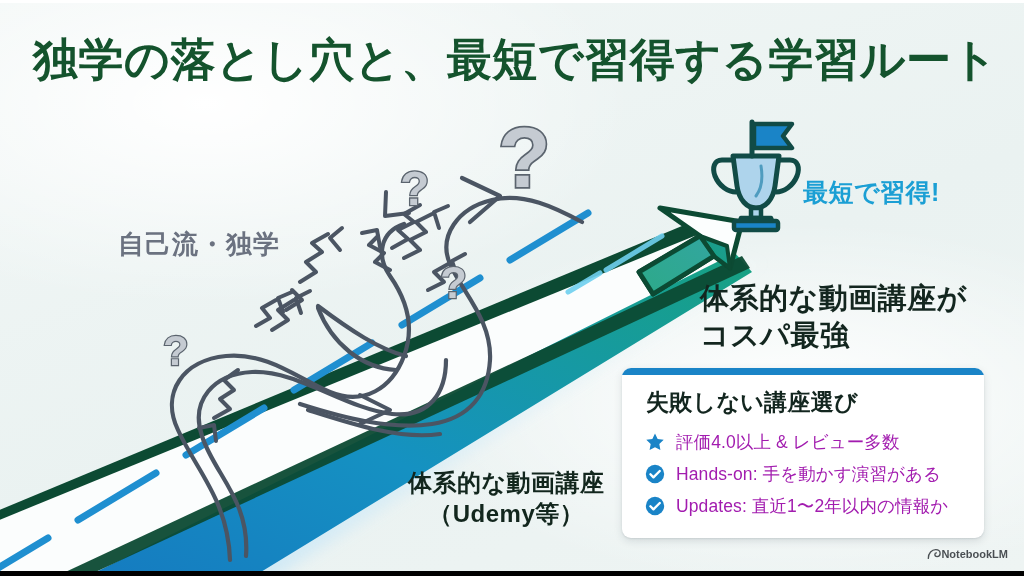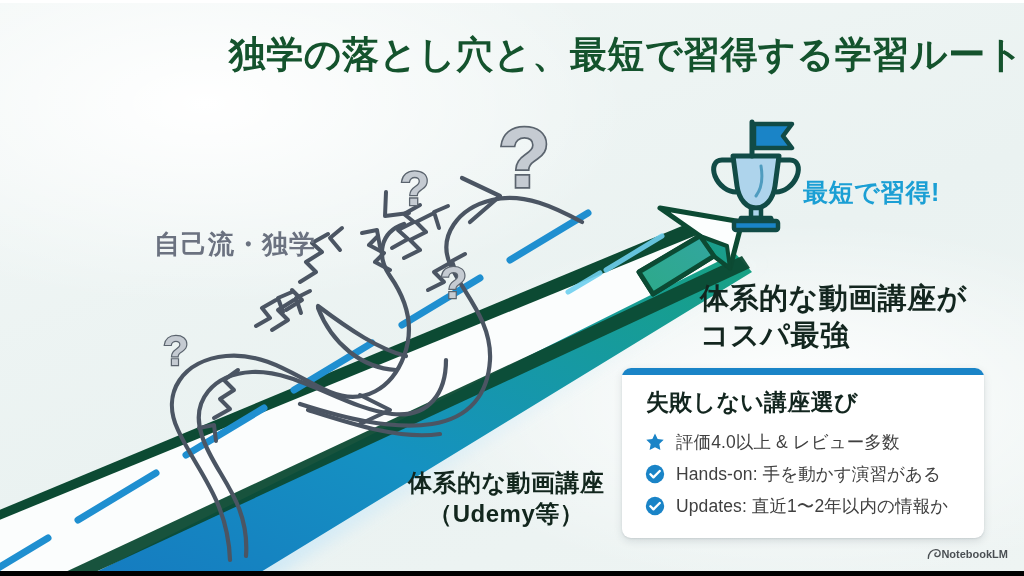--- a/index.html
+++ b/index.html
@@ -24,40 +24,40 @@
   }
   #art {
     position: absolute; left: 0; top: 0;
     width: 1024px; height: 576px;
   }
 
   
   #title {
     position: absolute;
     left: 0; right: 0; top: 30px;
-    text-align: right;
-    font-size: 37px;
+    text-align: left;
+    font-size: 45px;
     font-weight: 700;
     letter-spacing: 0.5px;
     color: #14532d;
     white-space: nowrap;
+    padding-left: 33px;
   }
 
   
   .label {
     position: absolute;
     white-space: nowrap;
     line-height: 1.28;
   }
   #label-selftaught {
     left: 118px; top: 228px;
     font-size: 26px; font-weight: 700;
     color: #6b7280;
     letter-spacing: 1px;
-    margin-left: 36px;
   }
   #label-shortest {
     left: 803px; top: 176px;
     font-size: 25px; font-weight: 700;
     color: #1b9fd4;
     letter-spacing: 0.5px;
     text-align: center;
   }
   #label-systematic-best {
     left: 700px; top: 280px;
@@ -103,21 +103,21 @@
   }
   .tip-row {
     display: flex;
     align-items: center;
     height: 32px;
     gap: 10px;
   }
   .tip-icon { width: 22px; height: 22px; flex: 0 0 22px; display:block; }
   .tip-text {
     font-size: 17.5px;
-    color: #404040;
+    color: #a21caf;
     white-space: nowrap;
     letter-spacing: 0.1px;
     text-align: right;
   }
 
   
   #watermark {
     position: absolute;
     right: 16px; bottom: 16px;
     display: flex; align-items: center; gap: 0;

